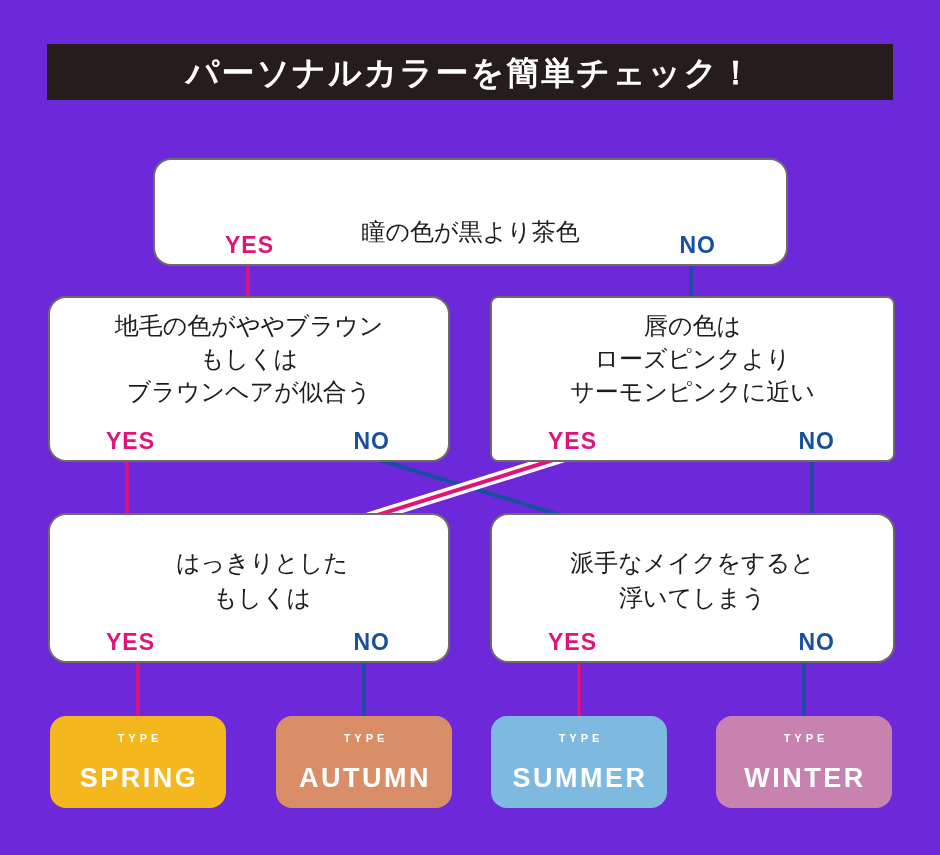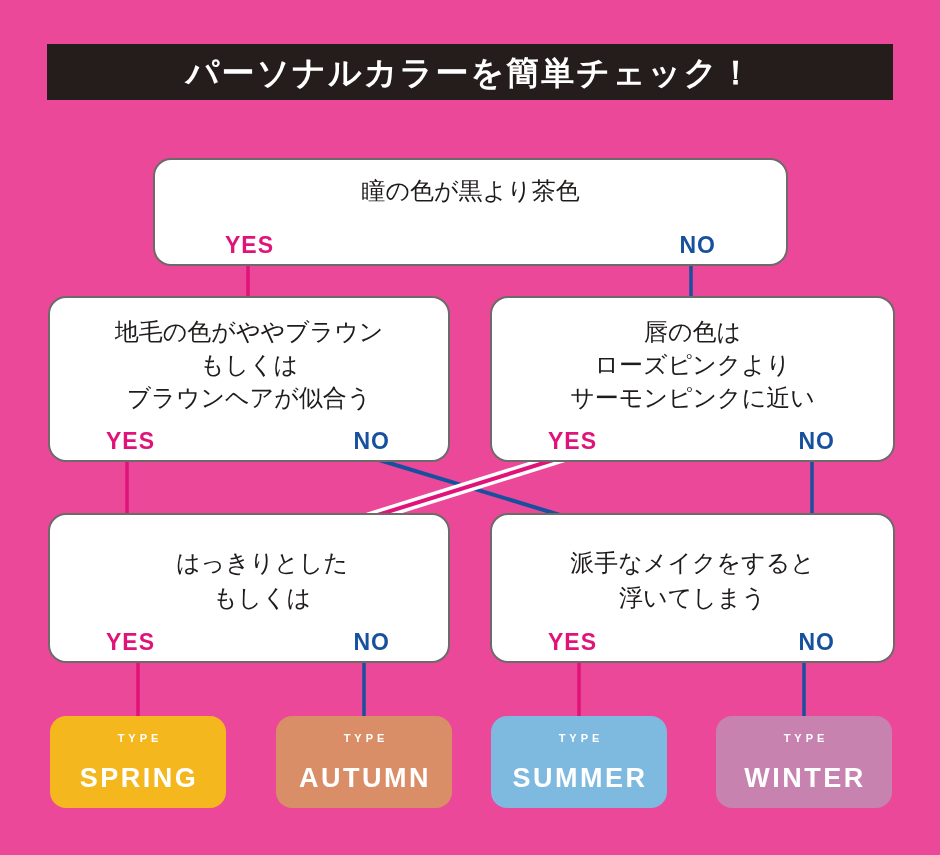--- a/index.html
+++ b/index.html
@@ -1,40 +1,40 @@
 <!DOCTYPE html>
 <html><head>
 <meta charset="utf-8">
 <style>
   html,body { margin:0; padding:0; background:#ffffff; }
   .canvas {
     position:relative; width:940px; height:855px;
-    background:#ec4899; overflow:hidden;
+    background:#6d28d9; overflow:hidden;
     font-family:"Liberation Sans","DejaVu Sans",sans-serif;
   }
   .wires { position:absolute; left:0; top:0; z-index:0; }
 
   .header {
     position:absolute; left:47px; top:44px; width:846px; height:56px;
     display:flex; align-items:center; justify-content:center; z-index:2;
   }
   .header .title {
     font-size:33px; font-weight:bold; letter-spacing:2px; line-height:1;
   }
 
   .qbox {
     position:absolute; background:#ffffff; box-sizing:border-box;
     border:2px solid #6e6a69; border-radius:18px; z-index:2;
   }
   .qtext {
     text-align:center; font-size:24px; font-weight:500; color:#1e1b1a;
     line-height:34px;
   }
-  .q1 .qtext { padding-top:14px; }
-  .row2 .qtext { padding-top:17px; line-height:33px; }
+  .q1 .qtext { padding-top:14px;margin-top:41px; }
+  .row2 .qtext { padding-top:11px; line-height:33px; }
   .row3 .qtext { padding-top:30px; line-height:35px; }
 
   .yn-row {
     position:absolute; left:0; right:0; bottom:7px;
     display:flex; justify-content:space-between; align-items:flex-end;margin-top:41px;
   }
   .q1 .yn-row { padding:0 70px 0 70px; }
   .row2 .yn-row, .row3 .yn-row { padding:0 58px 0 56px; }
   .yn {
     font-size:23px; font-weight:800; letter-spacing:1px; line-height:1;
@@ -93,21 +93,21 @@
       <div>地毛の色がややブラウン</div>
       <div>もしくは</div>
       <div>ブラウンヘアが似合う</div>
     </div>
     <div class="yn-row">
       <span class="yn" style="color: rgb(224, 19, 120);">YES</span>
       <span class="yn" style="color: rgb(23, 81, 158);">NO</span>
     </div>
   </div>
 
-  <div class="qbox row2" style="left: 490px; top: 296px; width: 405px; height: 166px; border-color: rgb(110, 106, 105);">
+  <div class="qbox row2" style="left: 490px; top: 296px; width: 405px; height: 166px; border-color: rgb(110, 106, 105); border-radius: 8px;">
     <div class="qtext" style="color: rgb(30, 27, 26);">
       <div>唇の色は</div>
       <div>ローズピンクより</div>
       <div>サーモンピンクに近い</div>
     </div>
     <div class="yn-row">
       <span class="yn" style="color: rgb(224, 19, 120);">YES</span>
       <span class="yn" style="color: rgb(23, 81, 158);">NO</span>
     </div>
   </div>

